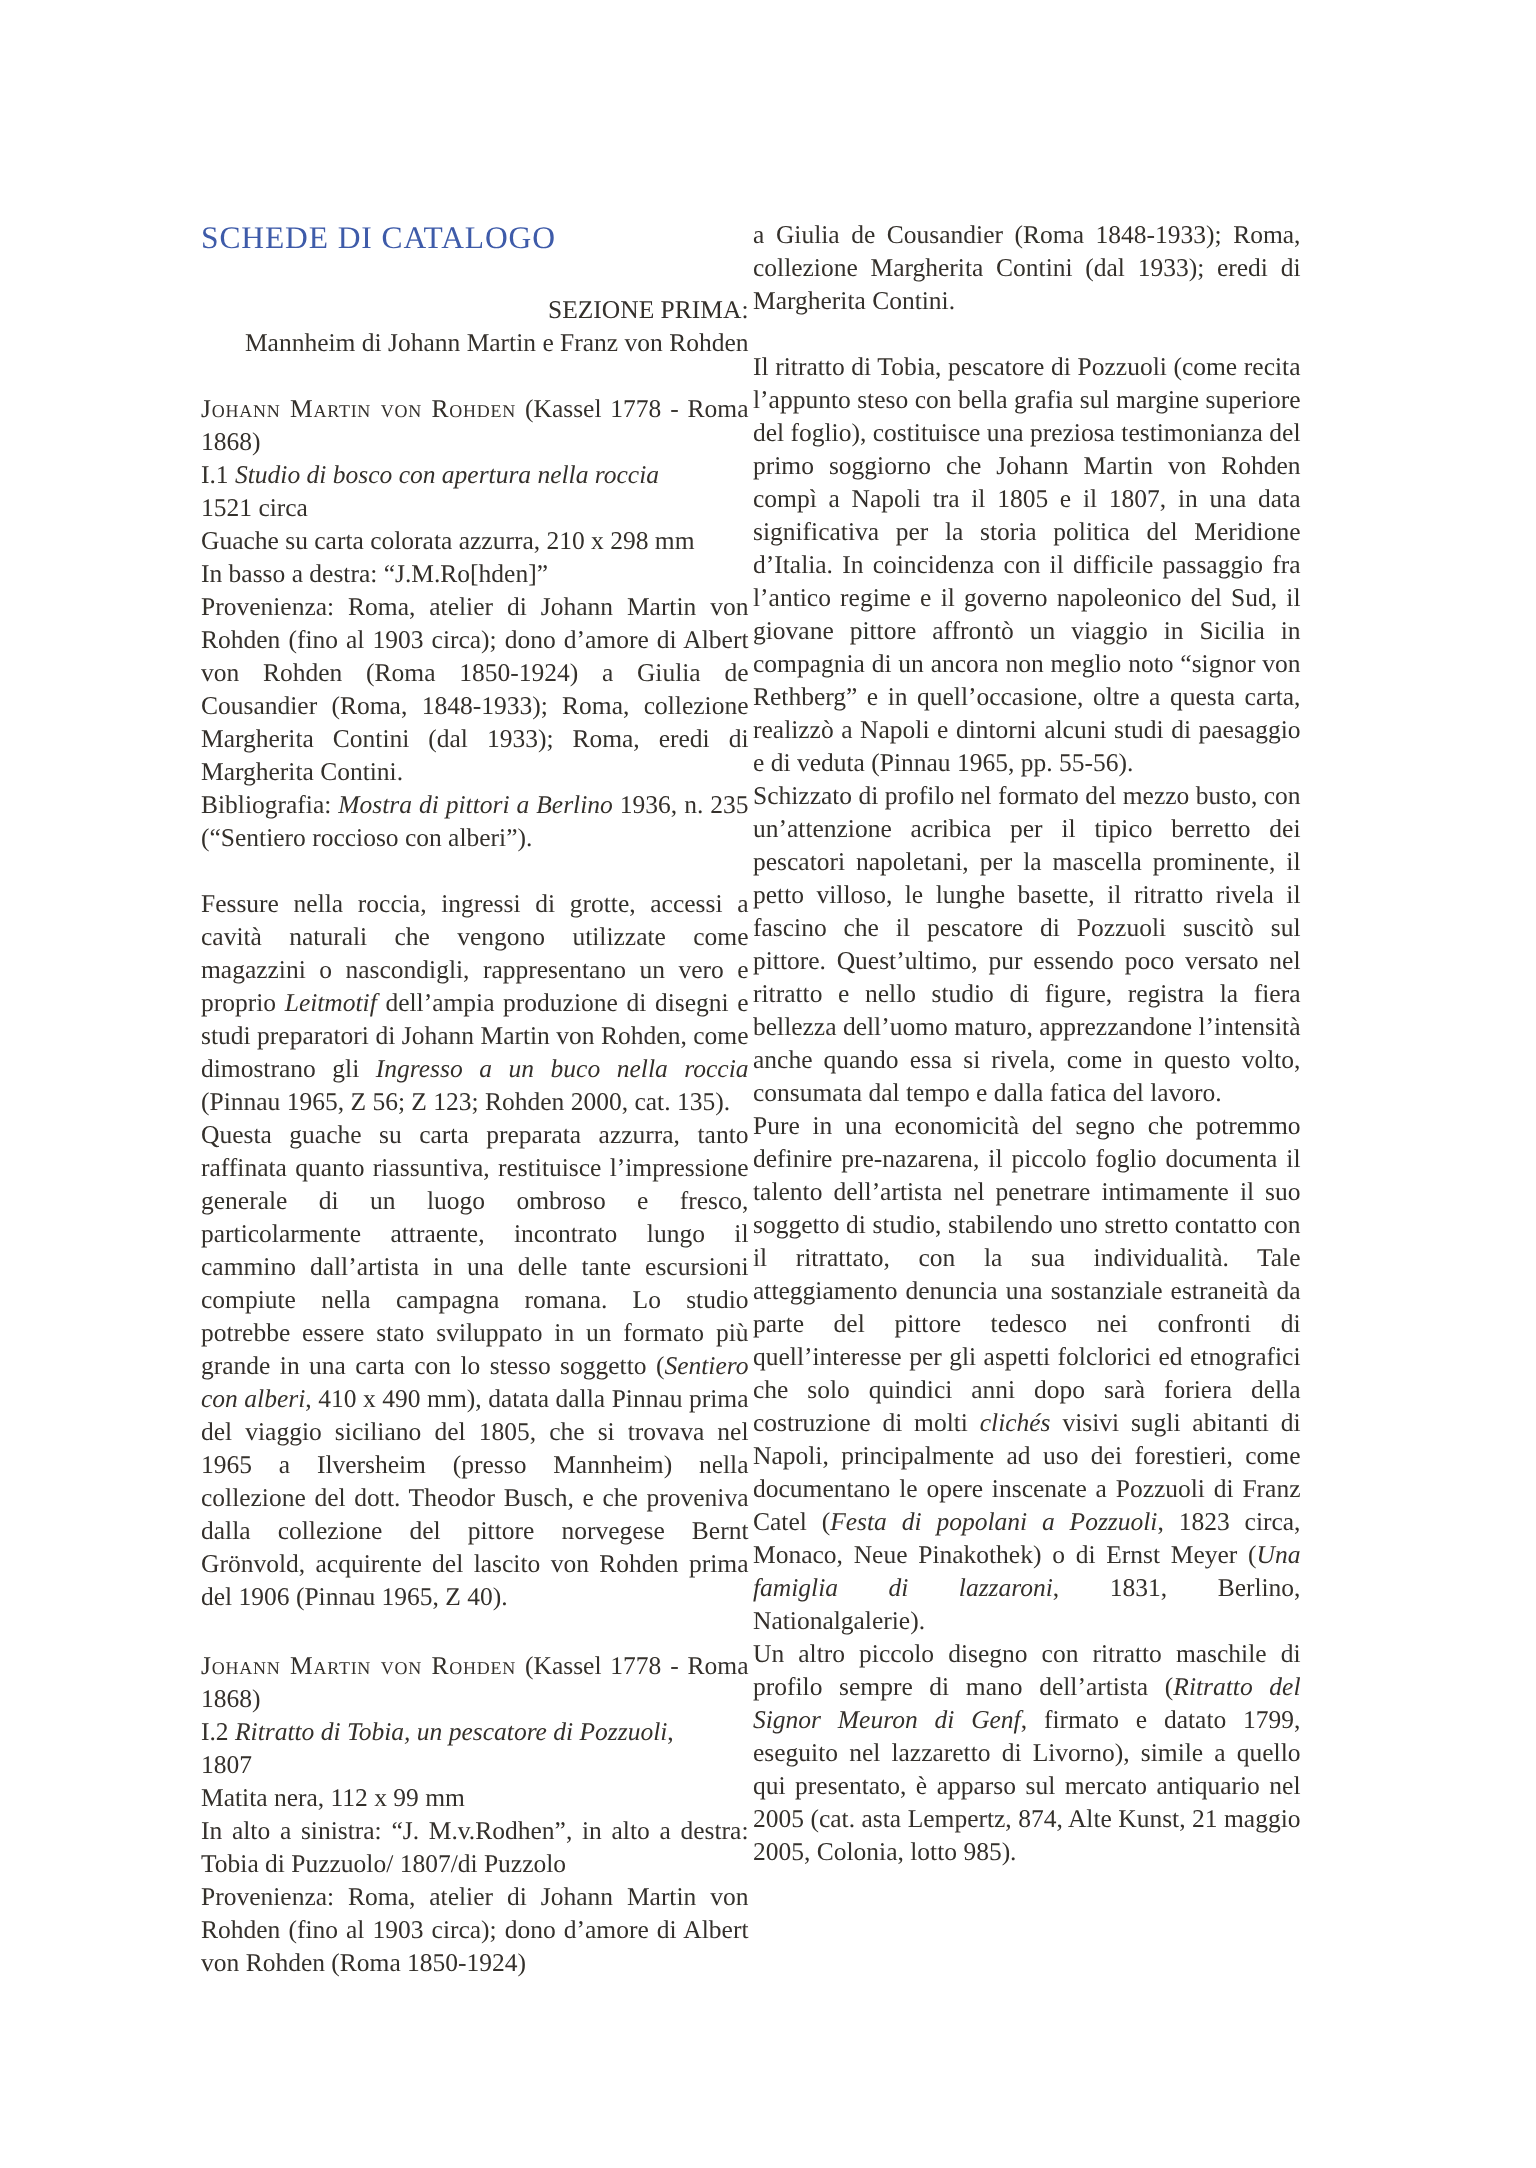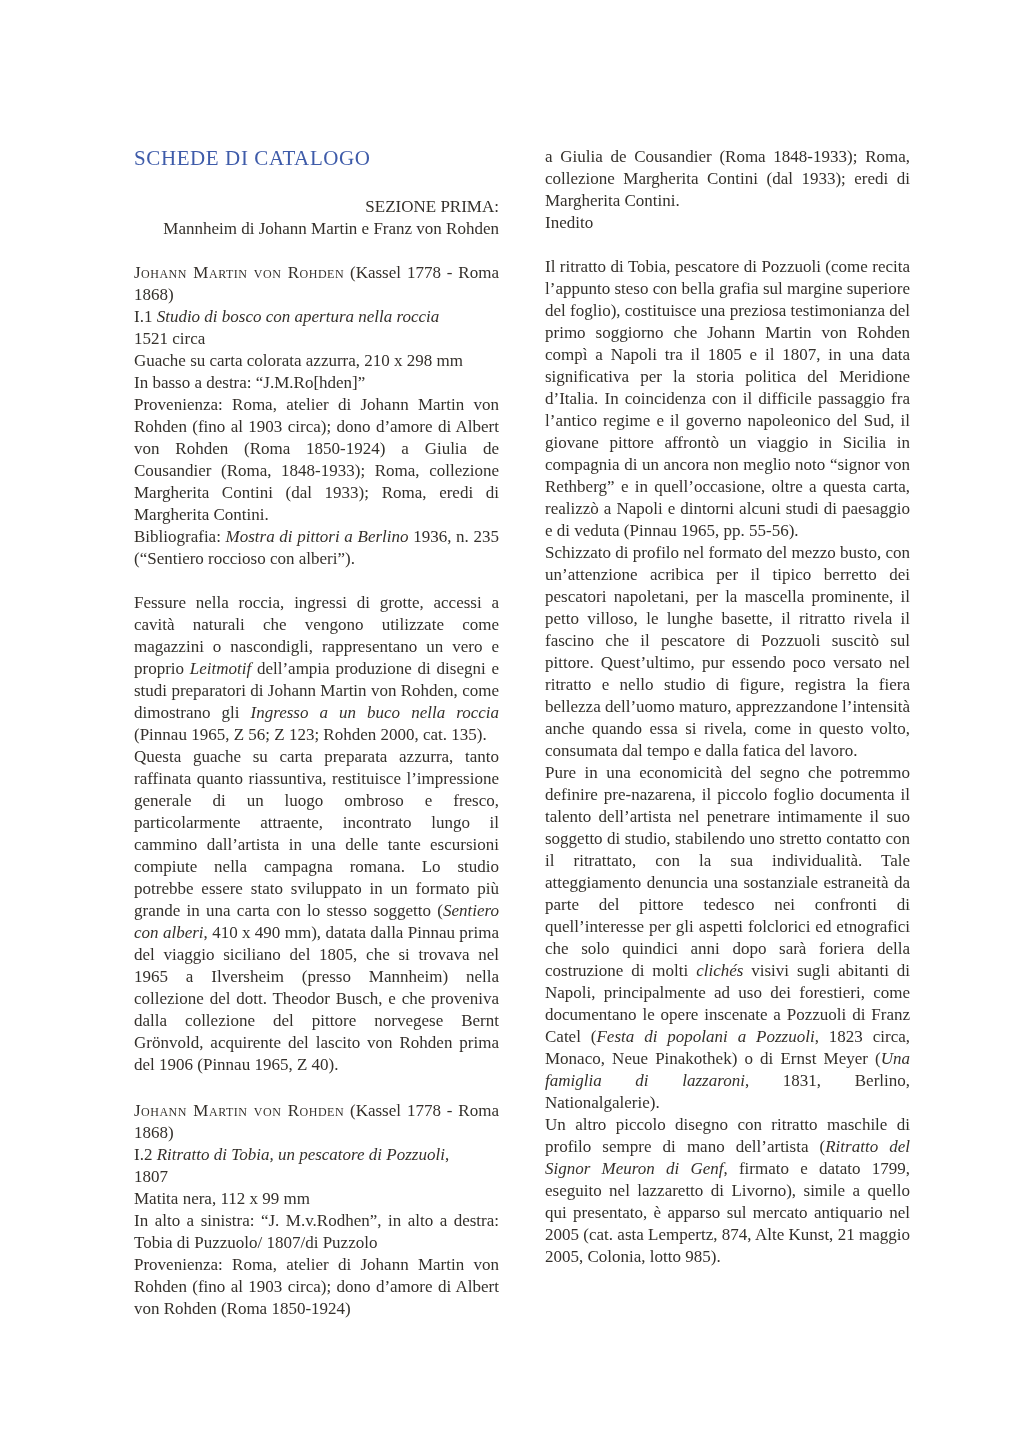--- a/index.html
+++ b/index.html
@@ -17,21 +17,21 @@
     overflow: hidden;
   }
   .column {
     position: absolute;
     top: 146px;
     width: 365px;
     font-size: 17px;
     line-height: 22px;
   }
   .column-left  { left: 134px; }
-  .column-right { left: 545px; }
+  .column-right { left: 502px; }
 
   .block { margin: 0; }
   .tline {
     text-align: justify;
     hyphens: auto;
     -webkit-hyphens: auto;
   }
   .block.no-justify .tline { text-align: right; }
 
   .block.title .tline {
@@ -88,21 +88,20 @@
         <div class="tline">I.2 <i>Ritratto di Tobia, un pescatore di Pozzuoli</i>,</div>
         <div class="tline">1807</div>
         <div class="tline">Matita nera, 112 x 99 mm</div>
         <div class="tline">In alto a sinistra: “J. M.v.Rodhen”, in alto a destra: Tobia di Puzzuolo/ 1807/di Puzzolo</div>
         <div class="tline">Provenienza: Roma, atelier di Johann Martin von Rohden (fino al 1903 circa); dono d’amore di Albert von Rohden (Roma 1850-1924)</div>
       </div>
     </div>
   <div class="column column-right">
       <div class="block body">
         <div class="tline">a Giulia de Cousandier (Roma 1848-1933); Roma, collezione Margherita Contini (dal 1933); eredi di Margherita Contini.</div>
-        <div class="tline">Inedito</div>
       </div>
       <div class="block body" style="margin-top: 22px;">
         <div class="tline">Il ritratto di Tobia, pescatore di Pozzuoli (come recita l’appunto steso con bella grafia sul margine superiore del foglio), costituisce una preziosa testimonianza del primo soggiorno che Johann Martin von Rohden compì a Napoli tra il 1805 e il 1807, in una data significativa per la storia politica del Meridione d’Italia. In coincidenza con il difficile passaggio fra l’antico regime e il governo napoleonico del Sud, il giovane pittore affrontò un viaggio in Sicilia in compagnia di un ancora non meglio noto “signor von Rethberg” e in quell’occasione, oltre a questa carta, realizzò a Napoli e dintorni alcuni studi di paesaggio e di veduta (Pinnau 1965, pp. 55-56).</div>
         <div class="tline">Schizzato di profilo nel formato del mezzo busto, con un’attenzione acribica per il tipico berretto dei pescatori napoletani, per la mascella prominente, il petto villoso, le lunghe basette, il ritratto rivela il fascino che il pescatore di Pozzuoli suscitò sul pittore. Quest’ultimo, pur essendo poco versato nel ritratto e nello studio di figure, registra la fiera bellezza dell’uomo maturo, apprezzandone l’intensità anche quando essa si rivela, come in questo volto, consumata dal tempo e dalla fatica del lavoro.</div>
         <div class="tline">Pure in una economicità del segno che potremmo definire pre-nazarena, il piccolo foglio documenta il talento dell’artista nel penetrare intimamente il suo soggetto di studio, stabilendo uno stretto contatto con il ritrattato, con la sua individualità. Tale atteggiamento denuncia una sostanziale estraneità da parte del pittore tedesco nei confronti di quell’interesse per gli aspetti folclorici ed etnografici che solo quindici anni dopo sarà foriera della costruzione di molti <i>clichés</i> visivi sugli abitanti di Napoli, principalmente ad uso dei forestieri, come documentano le opere inscenate a Pozzuoli di Franz Catel (<i>Festa di popolani a Pozzuoli</i>, 1823 circa, Monaco, Neue Pinakothek) o di Ernst Meyer (<i>Una famiglia di lazzaroni</i>, 1831, Berlino, Nationalgalerie).</div>
         <div class="tline">Un altro piccolo disegno con ritratto maschile di profilo sempre di mano dell’artista (<i>Ritratto del Signor Meuron di Genf</i>, firmato e datato 1799, eseguito nel lazzaretto di Livorno), simile a quello qui presentato, è apparso sul mercato antiquario nel 2005 (cat. asta Lempertz, 874, Alte Kunst, 21 maggio 2005, Colonia, lotto 985).</div>
       </div>
     </div>
   <div class="page-number">92</div>
 </div>

